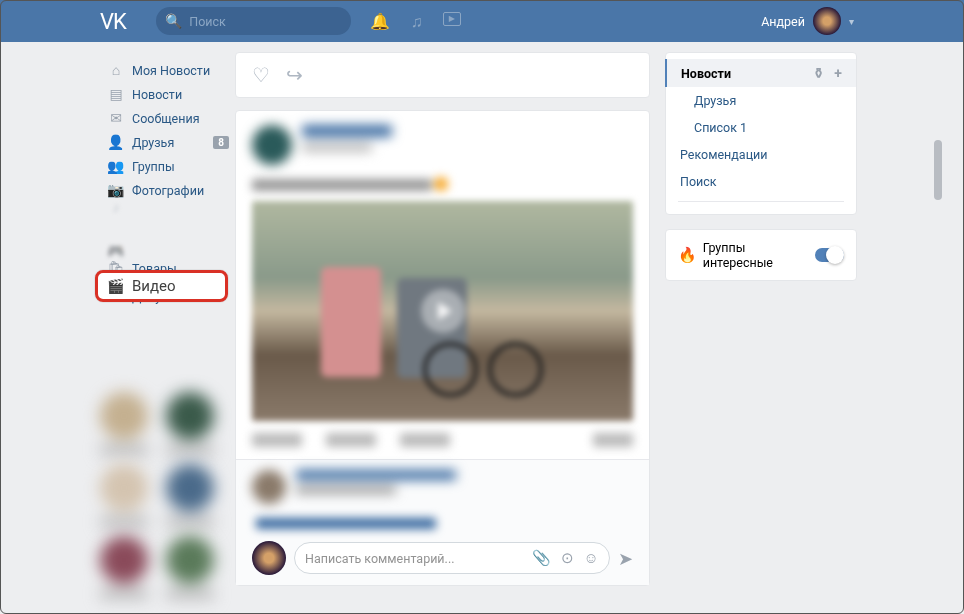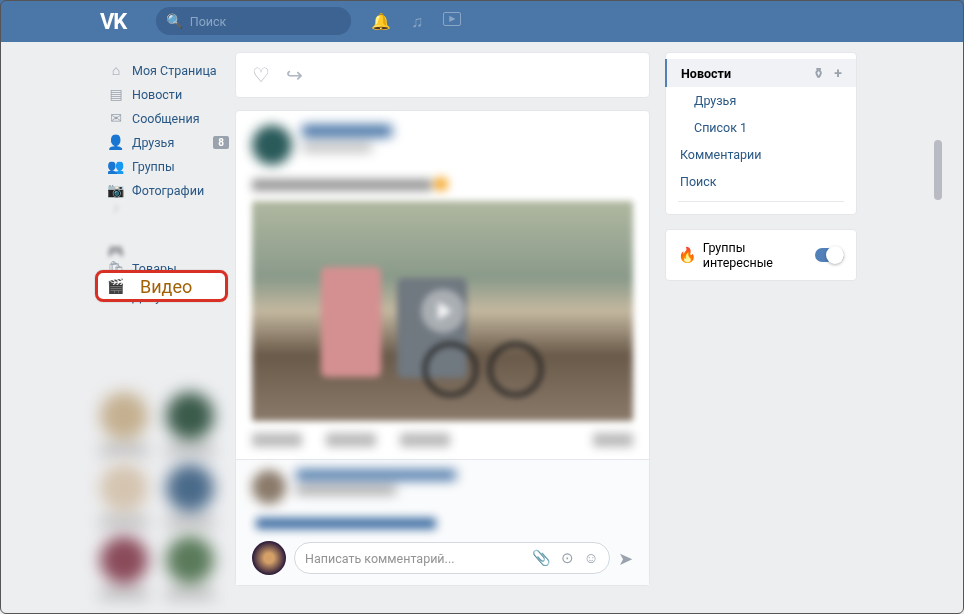--- a/index.html
+++ b/index.html
@@ -1,42 +1,42 @@
 <!DOCTYPE html>
 <html><head>
 <meta charset="utf-8">
 <style>
 * { margin: 0; padding: 0; box-sizing: border-box; font-family: -apple-system, BlinkMacSystemFont, "Segoe UI", Roboto, Helvetica, Arial, sans-serif; }
 body { background: #edeef0; width: 964px; height: 614px; overflow: hidden; position: relative; }
 
 .frame-border { position: absolute; top: 0; left: 0; right: 0; bottom: 0; border: 1px solid #555; border-radius: 6px; pointer-events: none; z-index: 999; }
 
 .header { background: #4a76a8; height: 42px; display: flex; align-items: center; padding: 0 0 0 100px; }
-.logo { color: #fff; font-size: 22px; font-weight: 700; letter-spacing: -1px; margin-right: 30px; }
+.logo { color: #fff; font-size: 22px; font-weight: 400; letter-spacing: -1px; margin-right: 30px; }
 .search-wrap { background: #3c6391; border-radius: 14px; height: 28px; width: 195px; display: flex; align-items: center; padding: 0 10px; }
 .search-icon { color: #8ba6c4; font-size: 14px; margin-right: 6px; }
 .search-input { background: transparent; border: none; color: #8ba6c4; font-size: 12.5px; outline: none; flex: 1; }
 .search-input::placeholder { color: #8ba6c4; }
 .header-icons { display: flex; gap: 20px; margin-left: 20px; color: #8ba6c4; }
 .header-icons span { font-size: 16px; cursor: pointer; }
 .header-right { margin-left: auto; margin-right: 110px; display: flex; align-items: center; gap: 8px; color: #fff; font-size: 12.5px; }
 .avatar-sm { width: 28px; height: 28px; border-radius: 50%; background: radial-gradient(circle, #d4a068 20%, #2a1a3a 70%); }
 .chevron-down { font-size: 10px; opacity: 0.6; }
 
 .container { display: flex; padding: 10px 0 0 100px; }
 
 .sidebar { width: 135px; padding-top: 6px; }
 .nav-item { display: flex; align-items: center; padding: 4px 6px; font-size: 12.5px; color: #2a5885; cursor: pointer; border-radius: 3px; position: relative; }
 .nav-icon { width: 20px; color: #99a2ad; font-size: 14px; text-align: center; margin-right: 6px; }
 .nav-badge { margin-left: auto; background: #99a2ad; color: #fff; font-size: 10px; padding: 1px 5px; border-radius: 2px; font-weight: 700; }
 .nav-halftop, .nav-halfbot { height: 10px; filter: blur(2px); opacity: 0.6; }
 
 .highlight-box { position: absolute; left: 95px; top: 270px; width: 133px; height: 32px; border: 3px solid #d93025; border-radius: 8px; background: #fff; z-index: 50; display: flex; align-items: center; padding-left: 8px; box-shadow: 0 0 0 1px rgba(0,0,0,0.05); }
 .highlight-box .nav-icon { color: #99a2ad; }
-.highlight-box .hl-text { font-size: 18px; color: #a16207; margin-left: 8px; }
+.highlight-box .hl-text { font-size: 15px; color: #404040; }
 
 .friends-blur { margin-top: 80px; }
 .fb-row { display: flex; gap: 18px; margin-bottom: 10px; filter: blur(8px); }
 .fb-cell { width: 48px; }
 .fb-ava { width: 48px; height: 48px; border-radius: 50%; background: #c4b090; }
 .fb-ava.b { background: #3a5a4a; }
 .fb-ava.c { background: #8a4a5a; }
 .fb-line { height: 8px; background: #aaa; margin-top: 6px; border-radius: 2px; }
 
 .main { width: 415px; margin-left: 0; }
@@ -104,28 +104,33 @@
   <div class="logo">VK</div>
   <div class="search-wrap">
     <span class="search-icon">🔍</span>
     <input class="search-input" placeholder="Поиск" style="">
   </div>
   <div class="header-icons">
     <span>🔔</span>
     <span>♫</span>
     <span style="border:1px solid #8ba6c4;border-radius:2px;width:18px;height:14px;display:inline-flex;align-items:center;justify-content:center;font-size:8px;">▶</span>
   </div>
+  <div class="header-right">
+    <span>Андрей</span>
+    <div class="avatar-sm"></div>
+    <span class="chevron-down">▾</span>
+  </div>
 </div>
 
 <div class="container">
 
   <div class="sidebar">
     <div class="nav-item">
         <span class="nav-icon">⌂</span>
-        <span>Моя Страница</span>
+        <span>Моя Новости</span>
       </div>
     <div class="nav-item">
         <span class="nav-icon">▤</span>
         <span>Новости</span>
       </div>
     <div class="nav-item">
         <span class="nav-icon">✉</span>
         <span>Сообщения</span>
       </div>
     <div class="nav-item">
@@ -257,21 +262,21 @@
             <span>+</span>
           </span>
       </div>
       <div class="menu-item sub">
           <span>Друзья</span>
         </div>
       <div class="menu-item sub">
           <span>Список 1</span>
         </div>
       <div class="menu-item">
-          <span>Комментарии</span>
+          <span>Рекомендации</span>
         </div>
       <div class="menu-item">
           <span>Поиск</span>
         </div>
       <div class="menu-sep"></div>
     </div>
     <div class="toggle-card">
       <span class="fire">🔥</span>
       <span>Группы интересные</span>
       <div class="switch"></div>

